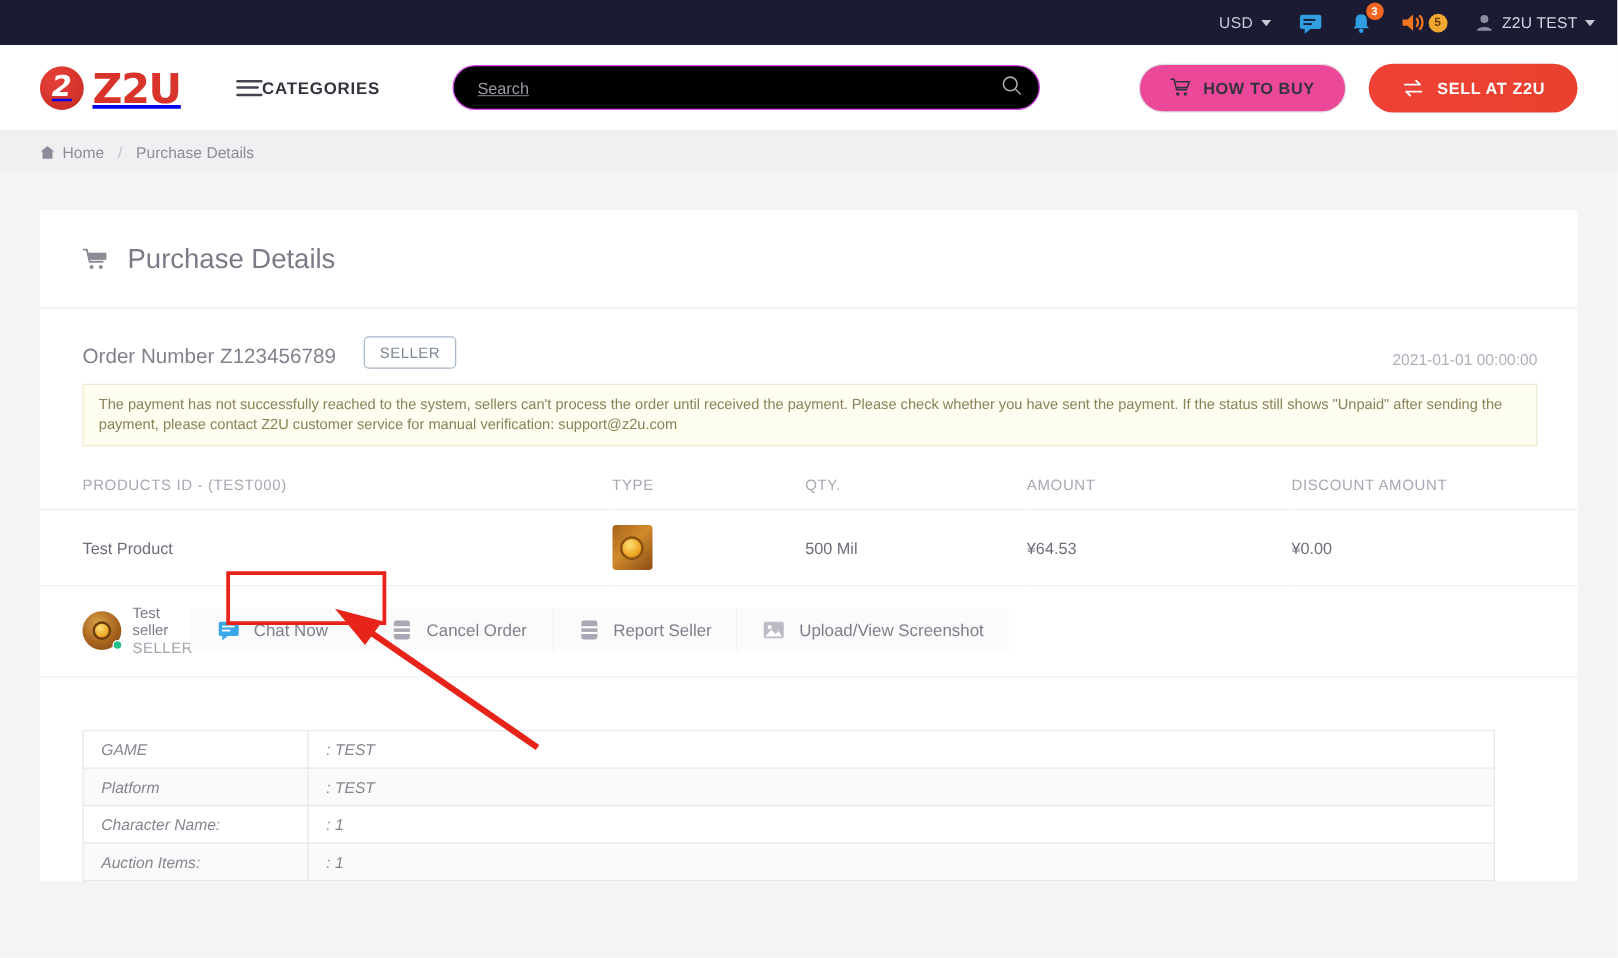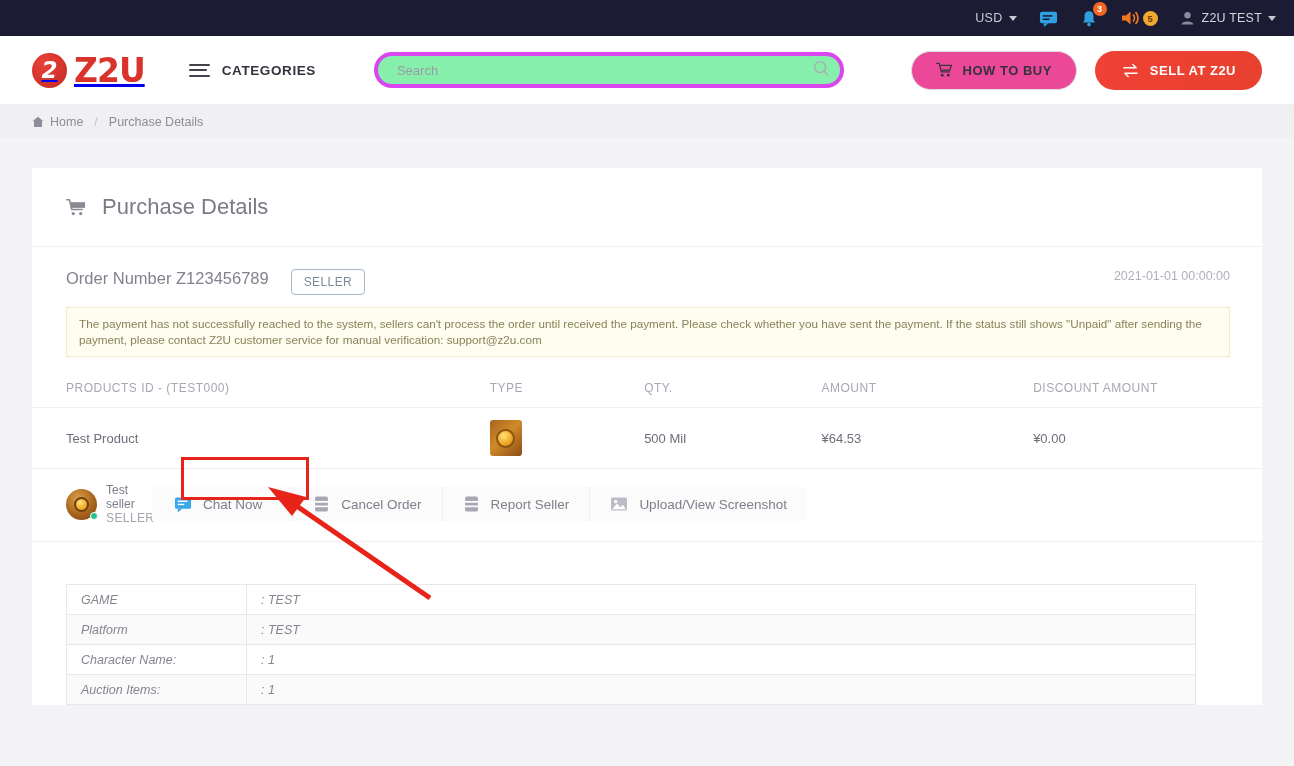--- a/index.html
+++ b/index.html
@@ -55,30 +55,30 @@
   }
   .logo-text {
     margin-left: 7px; font-size: 33px; font-weight: bold; color: #d8342b;
     letter-spacing: -1px; font-family: "DejaVu Sans", sans-serif;
   }
   .cats { display: flex; align-items: center; margin-left: 44px; cursor: pointer; }
   .burger { display: flex; flex-direction: column; justify-content: space-between; width: 21px; height: 13px; }
   .burger i { display:block; height: 2px; background: #44444f; border-radius: 1px; }
   .burger i:nth-child(2) { width: 85%; }
   .cats-label {
-    margin-left: 12px; font-size: 13.5px; font-weight: bold; color: #33333d;
+    font-size: 13.5px; font-weight: bold; color: #33333d;
     letter-spacing: .6px;
   }
   .search-wrap {
     margin-left: 58px; width: 470px; height: 36px; position: relative;
   }
   .search-input {
-    width: 100%; height: 100%; border: 4px solid #d946ef; border-radius: 18px;
+    width: 100%; height: 100%; border: 1px solid #d946ef; border-radius: 18px;
     padding: 0 42px 0 19px; font-size: 13px; color: #6a6a78; outline: none;
-    font-family: "Liberation Sans", sans-serif; background: #86efac;
+    font-family: "Liberation Sans", sans-serif; background: #000000; text-decoration: underline;
   }
   .search-input::placeholder { color: #9b9ba6; }
   .search-btn {
     position: absolute; right: 14px; top: 8px; background: none; border: none;
     padding: 0; cursor: pointer;
   }
   .header-right { margin-left: auto; display: flex; align-items: center; }
   .btn-howto {
     display: flex; align-items: center; gap: 10px;
     height: 39px; padding: 0 24px; border-radius: 20px;
@@ -105,21 +105,21 @@
   .card {
     position: absolute; left: 32px; top: 168px; width: 1230px; background: #fff;
   }
   .card-title {
     height: 79px; display: flex; align-items: center; padding-left: 34px;
     border-bottom: 1px solid #f0f0f2;
     font-size: 22px; color: #7b7b87; gap: 15px; font-weight: normal;
   }
 
   .order-row {
-    display: flex; align-items: flex-start; padding: 22px 32px 0 34px;
+    display: flex; align-items: flex-end; padding: 22px 32px 0 34px;
   }
   .order-num { font-size: 16.5px; color: #83838f; }
   .badge-unpaid {
     margin-left: 22px; border: 1px solid #a9b8c9; border-radius: 4px;
     padding: 5px 12px; font-size: 12px; color: #7d8a99; letter-spacing: .4px;
   }
   .order-time { margin-left: auto; font-size: 12.5px; color: #b0b0bb; }
 
   .alert {
     margin: 12px 32px 0 34px; background: #fdfdf0; border: 1px solid #f0ead0;

